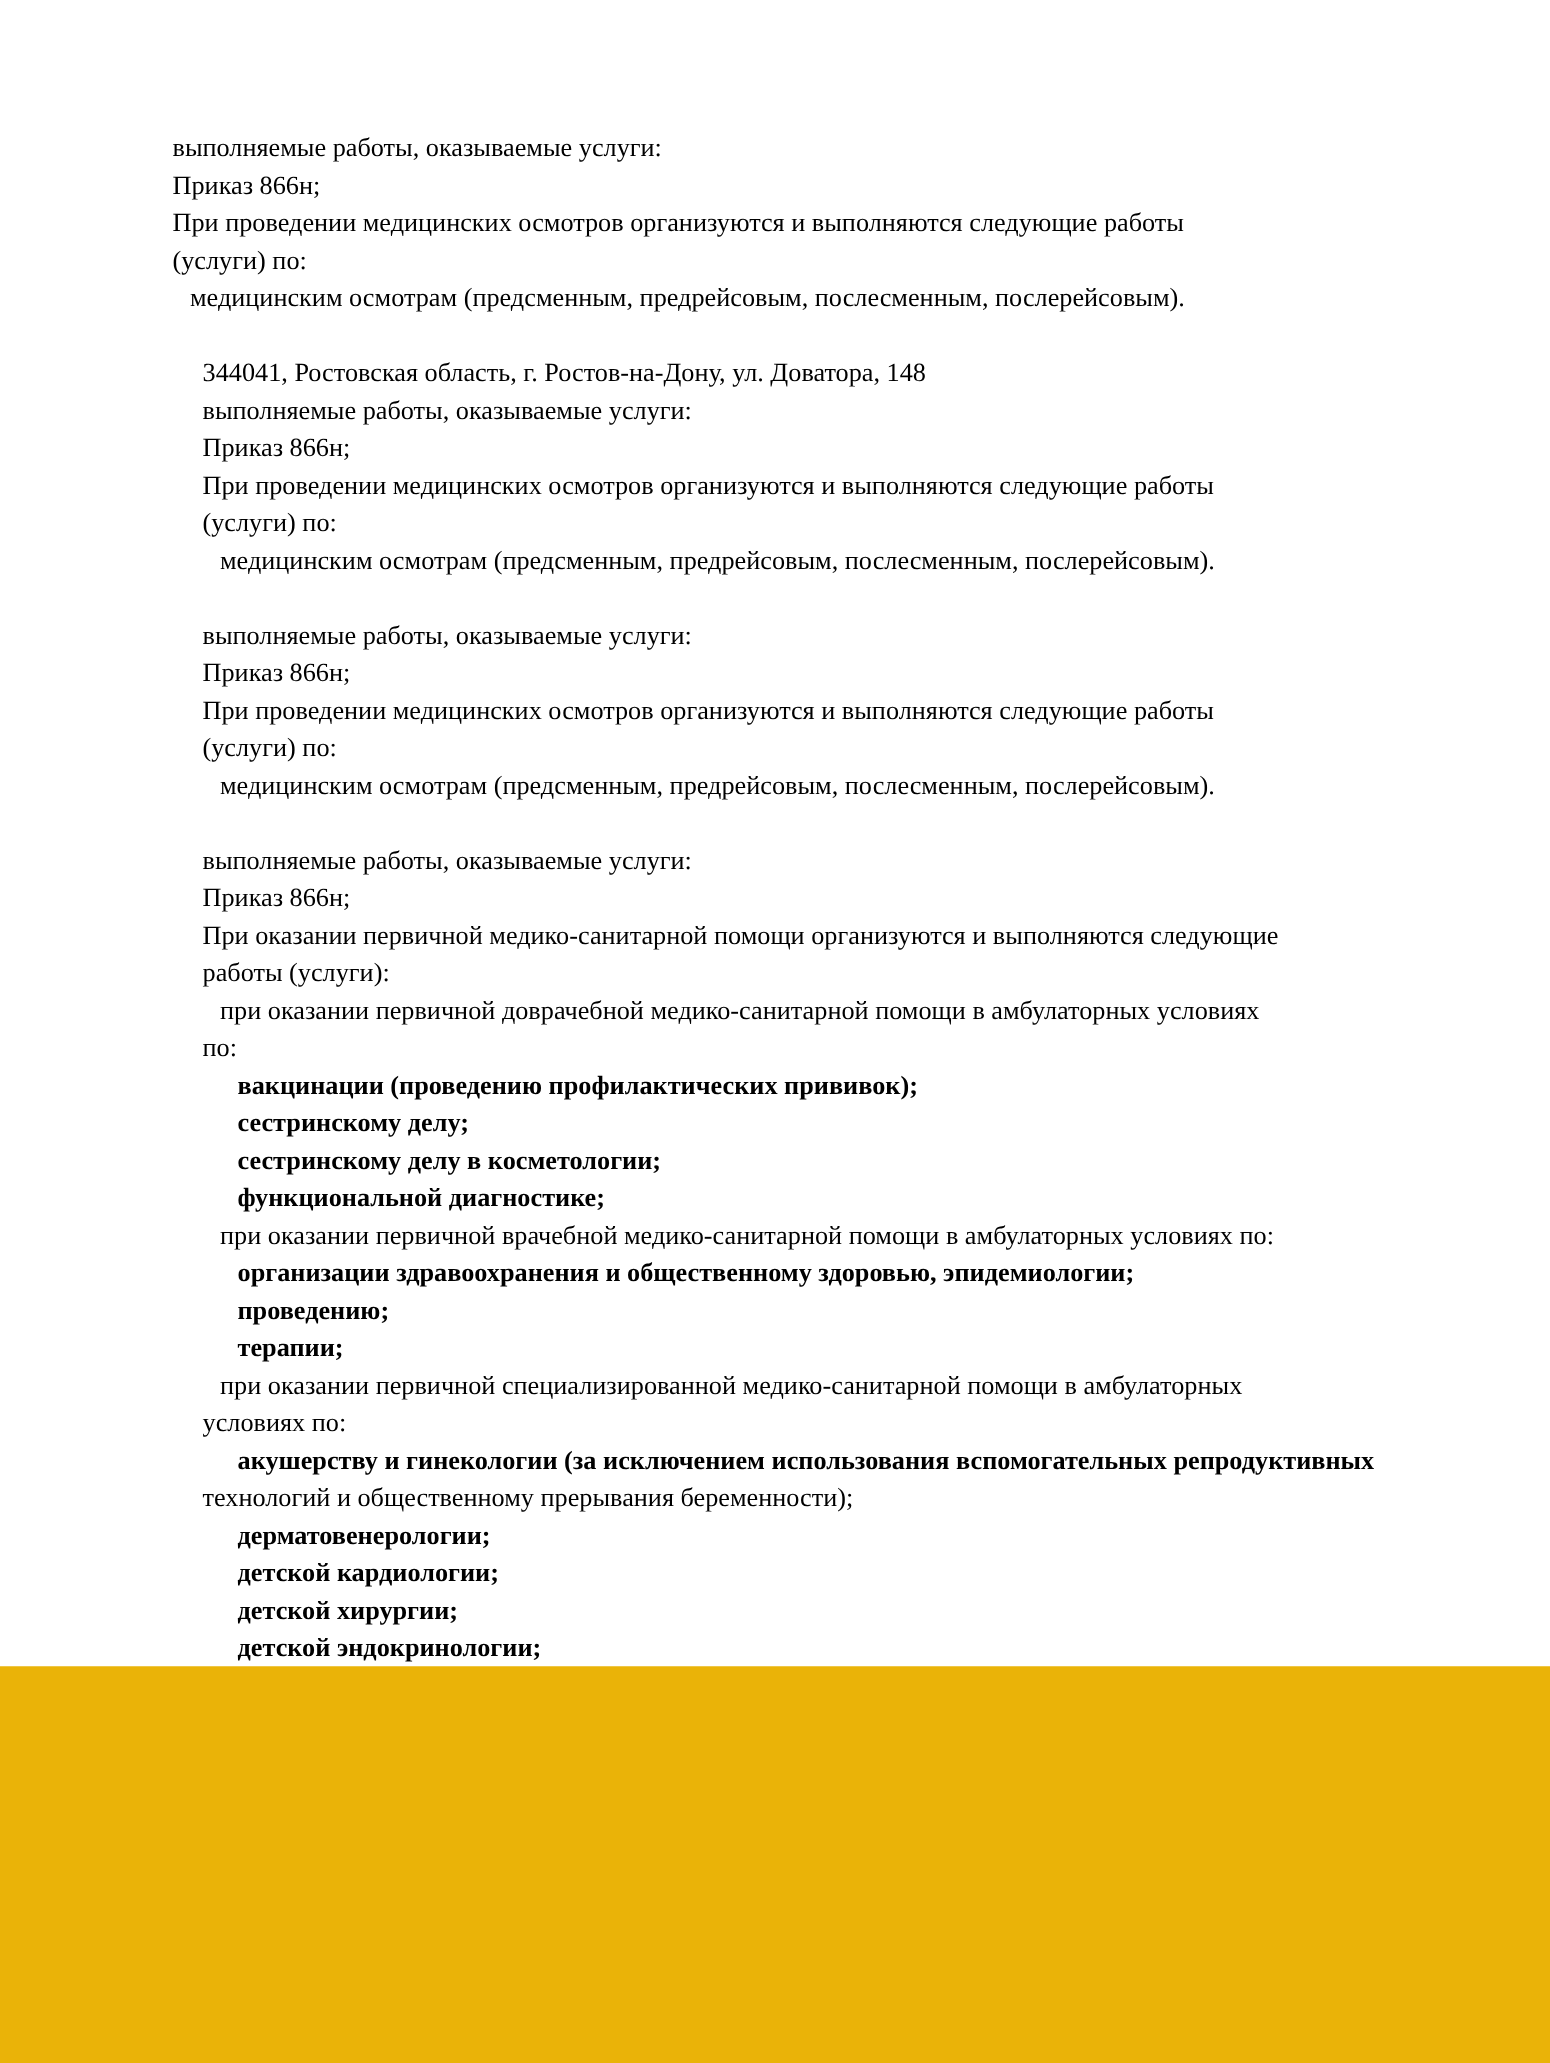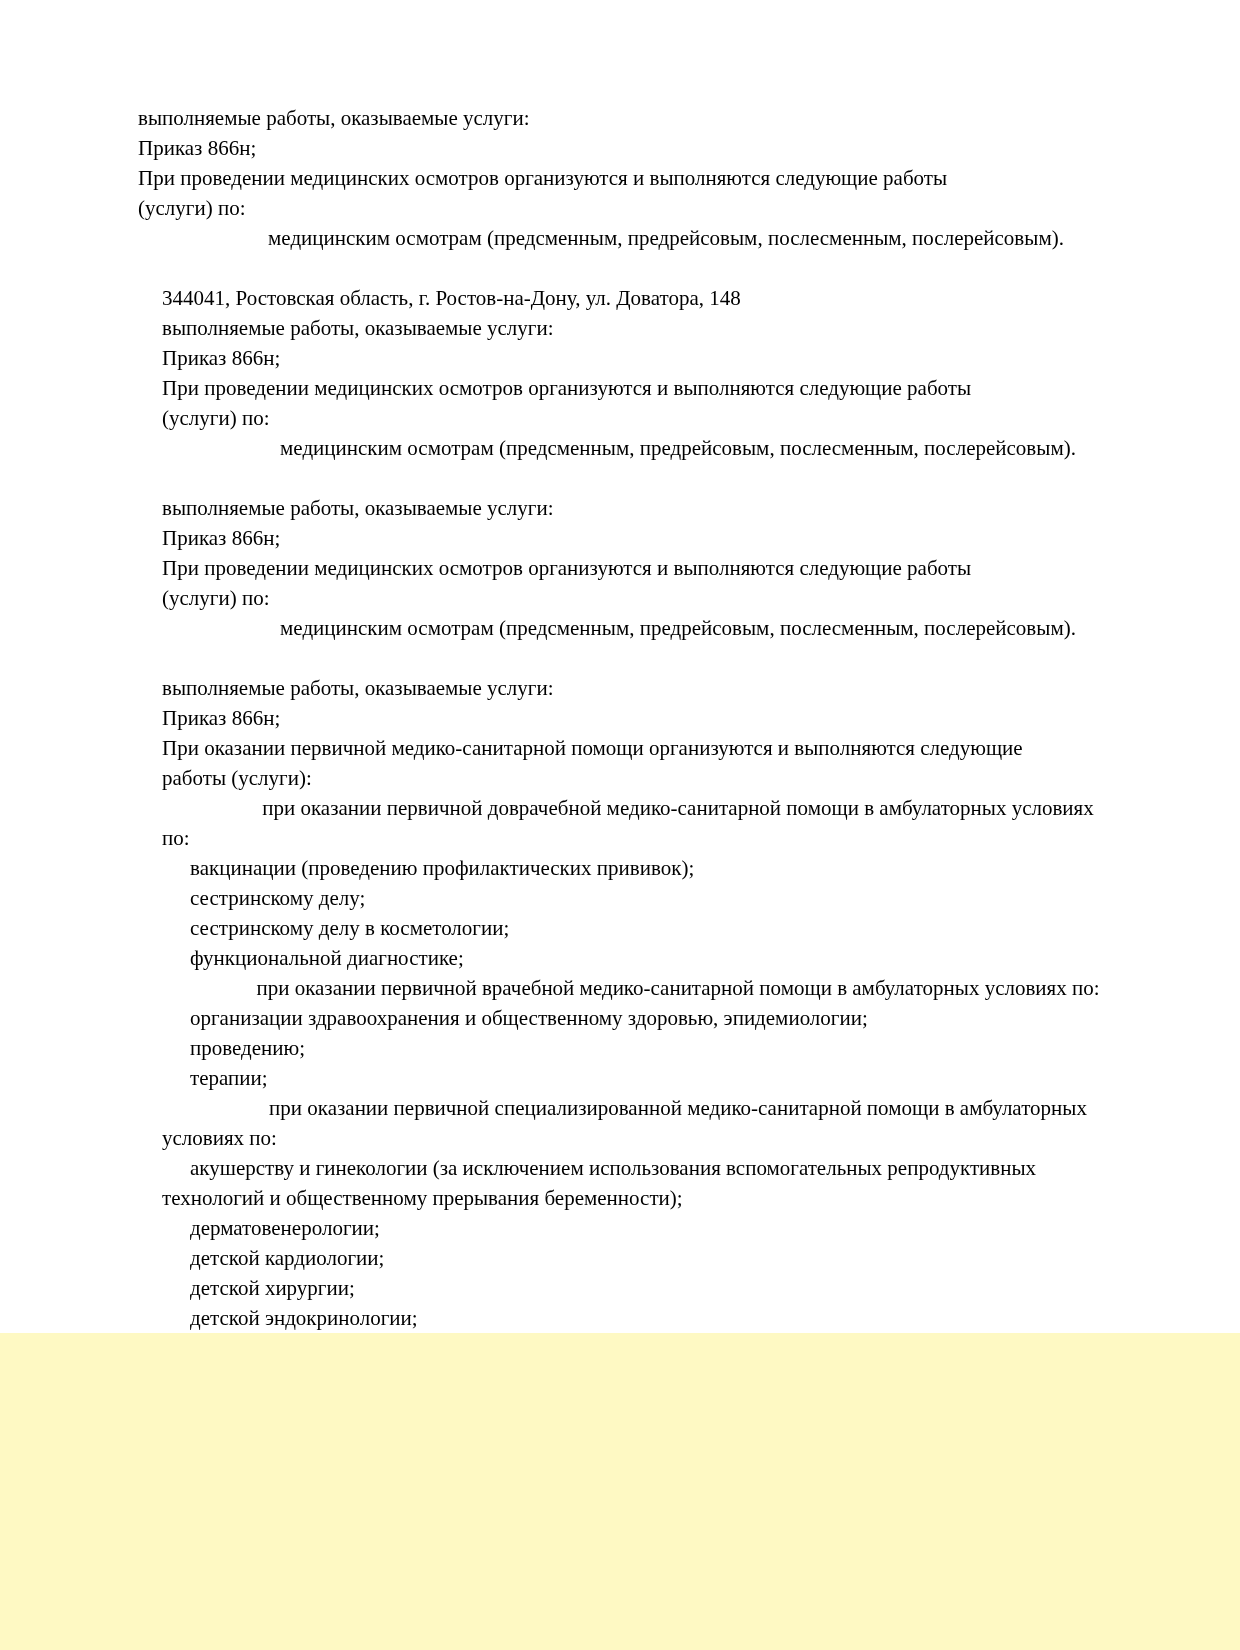--- a/index.html
+++ b/index.html
@@ -4,42 +4,42 @@
 <style>
   html, body {
     margin: 0;
     padding: 0;
     background: #ffffff;
   }
   .page {
     position: relative;
     width: 1240px;
     height: 1650px;
-    background: #fef9c3;
+    background: #eab308;
     color: #000000;
     font-family: "Liberation Serif", "DejaVu Serif", serif;
     font-size: 21px;
     overflow: hidden;
     box-sizing: border-box;
   }
   .content {
     padding: 103px 60px 0 138px;
   }
   .block { }
   .block + .block {
     margin-top: 30px; 
     margin-left: 24px;
   }
   .line {
     line-height: 30px;
     min-height: 30px;
     white-space: pre;
   }
-  .ind1 { padding-left: 14px; text-align: center; }
-  .ind2 { padding-left: 28px; }
+  .ind1 { padding-left: 14px; }
+  .ind2 { padding-left: 28px; font-weight: bold; }
 </style>
 </head>
 <body>
 
 <div class="page">
   <div class="content" style="background: rgb(255, 255, 255); color: rgb(0, 0, 0);">
       <div class="block">
         <div class="line">выполняемые работы, оказываемые услуги:</div>
         <div class="line">Приказ 866н;</div>
         <div class="line">При проведении медицинских осмотров организуются и выполняются следующие работы</div>

